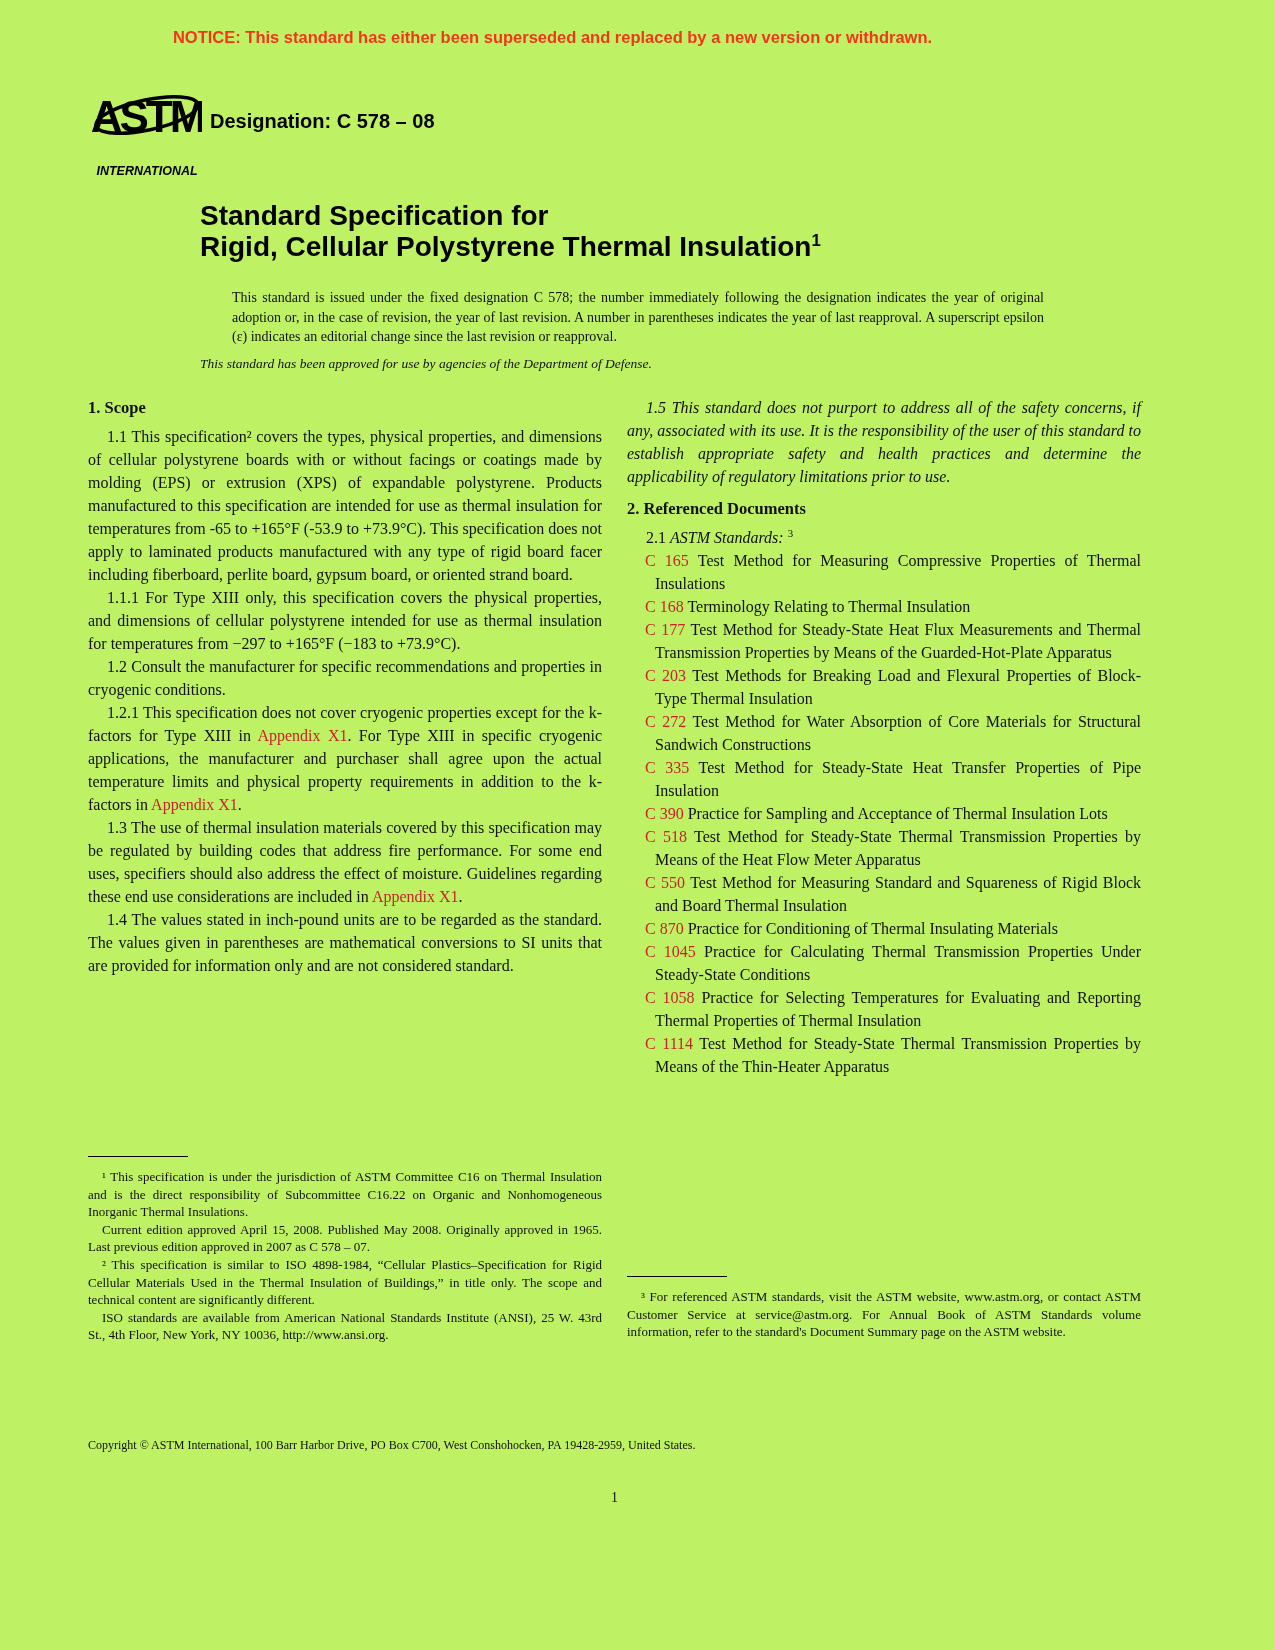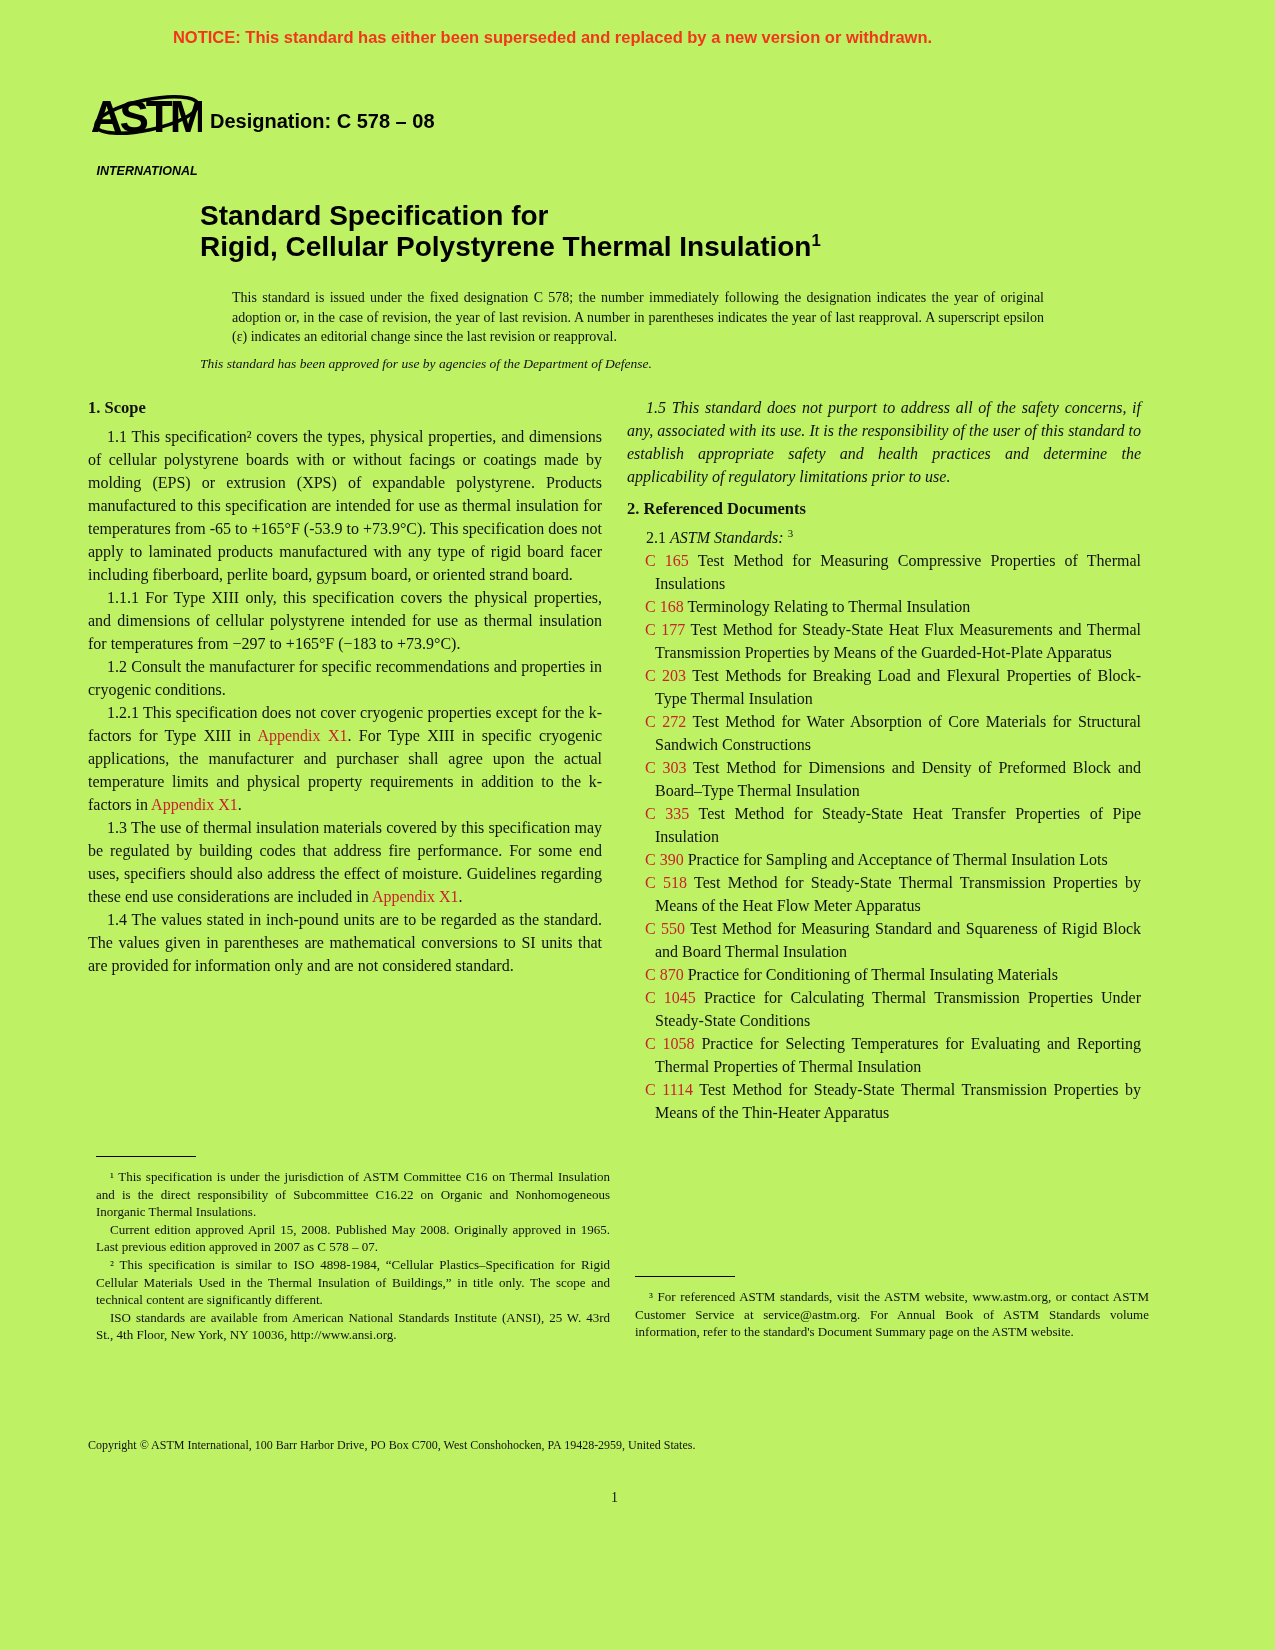--- a/index.html
+++ b/index.html
@@ -70,21 +70,21 @@
   .std-sub { margin: 0; text-indent: 19px; }
   .std-sub .it { font-style: italic; }
   sup { font-size: 68%; vertical-align: super; line-height: 0; }
 
   .ref-list { list-style: none; margin: 0; padding: 0; }
   .ref-item { padding-left: 28px; text-indent: -10px; text-align: justify; }
 
   .red-link { color: #c8232b; text-decoration: none; cursor: pointer; }
 
   
-  .footnotes { position: absolute; width: 514px; font-size: 13px; line-height: 17.6px; margin-left: 8px; }
+  .footnotes { position: absolute; width: 514px; font-size: 13px; line-height: 17.6px; }
   .footnotes-left  { left: 88px;  top: 1156px; }
   .footnotes-right { left: 627px; top: 1276px; }
   .fn-rule { width: 100px; border: none; border-top: 1.5px solid #000; margin: 0 0 11px 0; }
   .fn-p { margin: 0; text-align: justify; text-indent: 14px; }
 
   
   .copyright { position: absolute; left: 88px; top: 1438px; width: 1053px; font-size: 12px; }
   .page-number { position: absolute; left: 88px; top: 1490px; width: 1053px; text-align: center; font-size: 14px; }
 </style>
 </head>
@@ -132,21 +132,20 @@
   <li class="ref-item"><a class="red-link">C 165</a> <span>Test Method for Measuring Compressive Properties of Thermal Insulations</span></li>
 
   <li class="ref-item"><a class="red-link">C 168</a> <span>Terminology Relating to Thermal Insulation</span></li>
 
   <li class="ref-item"><a class="red-link">C 177</a> <span>Test Method for Steady-State Heat Flux Measurements and Thermal Transmission Properties by Means of the Guarded-Hot-Plate Apparatus</span></li>
 
   <li class="ref-item"><a class="red-link">C 203</a> <span>Test Methods for Breaking Load and Flexural Properties of Block-Type Thermal Insulation</span></li>
 
   <li class="ref-item"><a class="red-link">C 272</a> <span>Test Method for Water Absorption of Core Materials for Structural Sandwich Constructions</span></li>
 
-  <li class="ref-item"><a class="red-link">C 303</a> <span>Test Method for Dimensions and Density of Preformed Block and Board–Type Thermal Insulation</span></li>
 
   <li class="ref-item"><a class="red-link">C 335</a> <span>Test Method for Steady-State Heat Transfer Properties of Pipe Insulation</span></li>
 
   <li class="ref-item"><a class="red-link">C 390</a> <span>Practice for Sampling and Acceptance of Thermal Insulation Lots</span></li>
 
   <li class="ref-item"><a class="red-link">C 518</a> <span>Test Method for Steady-State Thermal Transmission Properties by Means of the Heat Flow Meter Apparatus</span></li>
 
   <li class="ref-item"><a class="red-link">C 550</a> <span>Test Method for Measuring Standard and Squareness of Rigid Block and Board Thermal Insulation</span></li>
 
   <li class="ref-item"><a class="red-link">C 870</a> <span>Practice for Conditioning of Thermal Insulating Materials</span></li>

